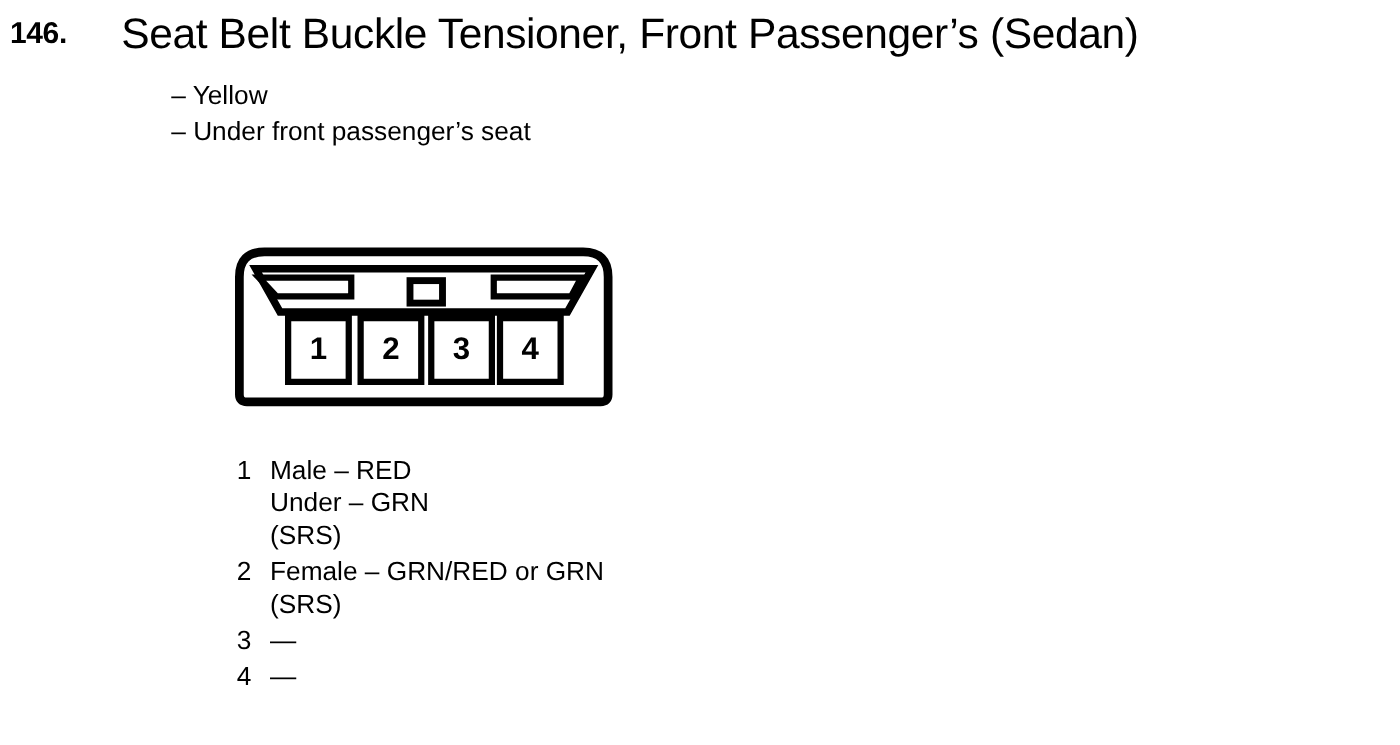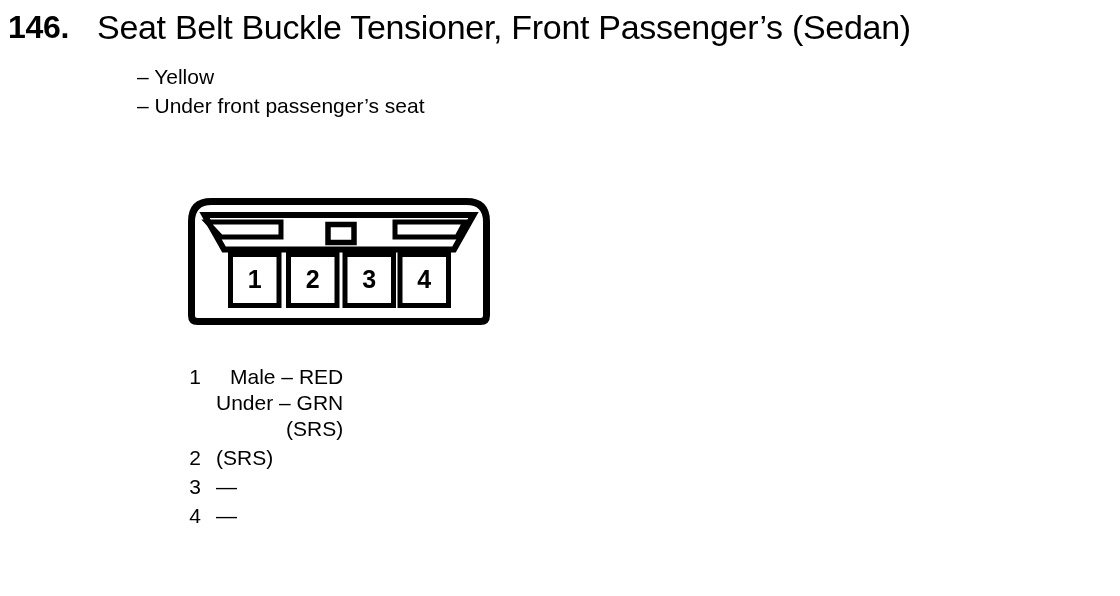--- a/index.html
+++ b/index.html
@@ -12,21 +12,21 @@
     height: 596px;
     position: relative;
     overflow: hidden;
     color: #000000;
     font-family: "Liberation Sans", sans-serif;
   }
   .title-num {
     position: absolute;
     left: 8px;
     top: 9px;
-    font-size: 32px;
+    font-size: 24px;
     font-weight: bold;
     line-height: 36px;
     letter-spacing: -0.3px;
     white-space: nowrap;
   }
   .title-text {
     position: absolute;
     left: 97px;
     top: 9px;
     margin: 0;
@@ -66,21 +66,20 @@
   .pin-num {
     flex: 0 0 13px;
     width: 13px;
     text-align: right;
   }
   .pin-lines {
     margin-left: 15px;
   }
   .pin-line {
     white-space: nowrap;
-    text-align: right;
   }
 </style>
 </head>
 <body>
 
 <span class="title-num">146.</span>
 <h1 class="title-text">Seat Belt Buckle Tensioner, Front Passenger’s (Sedan)</h1>
 
 <div id="notes" class="notes">
     <div class="note">– Yellow</div>
@@ -110,20 +109,21 @@
       <span class="pin-num">1</span>
       <span class="pin-lines">
         <div class="pin-line">Male – RED</div>
         <div class="pin-line">Under – GRN</div>
         <div class="pin-line">(SRS)</div>
       </span>
     </div>
     <div class="pin-group">
       <span class="pin-num">2</span>
       <span class="pin-lines">
+        <div class="pin-line">Female – GRN/RED or GRN</div>
         <div class="pin-line">(SRS)</div>
       </span>
     </div>
     <div class="pin-group">
       <span class="pin-num">3</span>
       <span class="pin-lines">
         <div class="pin-line">—</div>
       </span>
     </div>
     <div class="pin-group">

